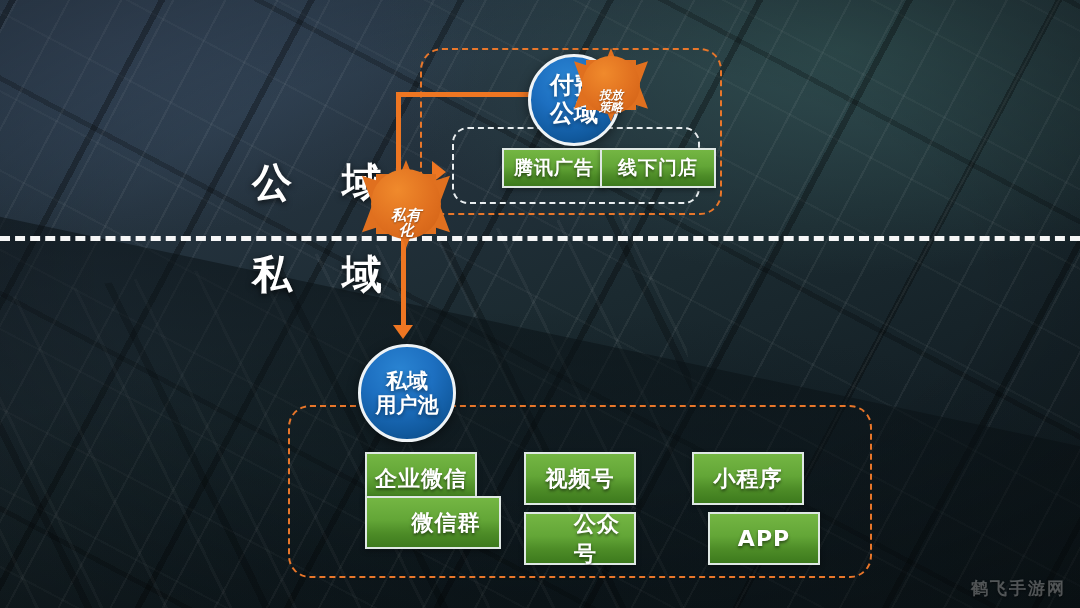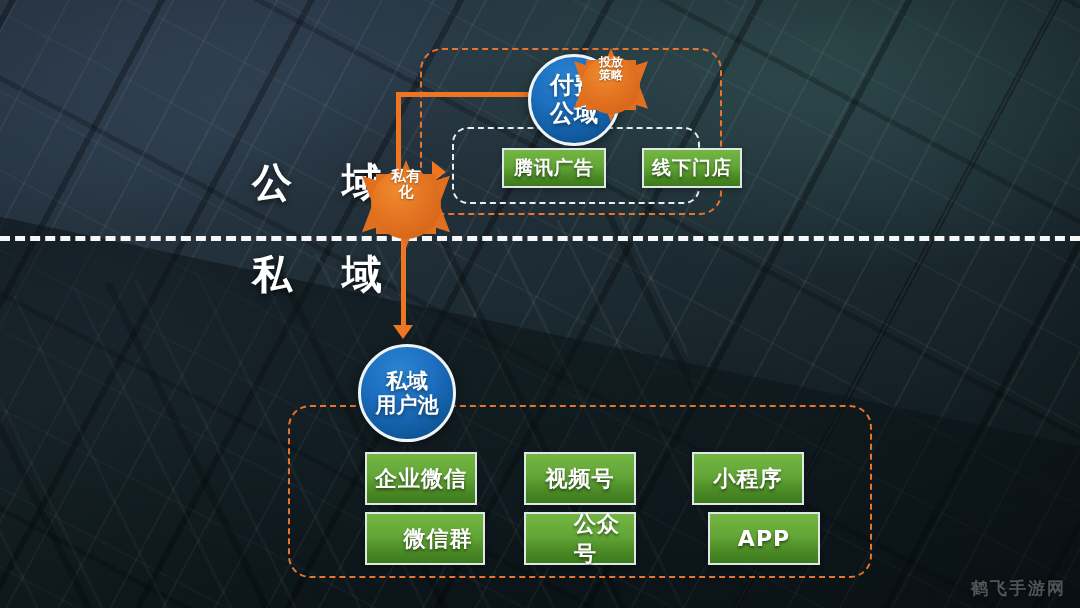--- a/index.html
+++ b/index.html
@@ -91,23 +91,24 @@
   .badge .star{
     position:absolute;inset:0;background:#e0701f;
     clip-path:polygon(50% 0%,62% 30%,100% 18%,88% 50%,100% 82%,62% 70%,50% 100%,38% 70%,0% 82%,12% 50%,0% 18%,38% 30%);
   }
   .badge .sq{
     position:absolute;background:#e0701f;
   }
   .badge .circ{
     position:absolute;border-radius:50%;
     background:radial-gradient(circle at 38% 30%, #f08a2c 0%, #e0701f 55%, #cf5f14 100%);
-    display:flex;align-items:flex-start;justify-content:center;
+    display:flex;align-items:flex-end;justify-content:center;
     color:#fff;font-weight:bold;text-align:center;line-height:1.05;
     text-shadow:0 1px 2px rgba(0,0,0,.4);
+    font-style:italic;
   }
 
   
   .badge-privatize{left:362px;top:160px;width:88px;height:88px;}
   .badge-privatize .sq{left:14px;top:14px;width:60px;height:60px;}
   .badge-privatize .circ{left:9px;top:9px;width:70px;height:70px;font-size:15px;}
 
   
   .badge-strategy{left:574px;top:48px;width:74px;height:74px;}
   .badge-strategy .sq{left:12px;top:12px;width:50px;height:50px;}
@@ -132,27 +133,27 @@
     background:linear-gradient(180deg,#74b643 0%,#63a637 45%,#4d8c27 72%,#3d7a1d 100%);
     border:2px solid #dfe8e4;
     display:flex;align-items:center;justify-content:center;
     color:#fff;font-weight:bold;
     text-shadow:0 2px 3px rgba(0,0,0,.5);
     box-shadow:0 2px 5px rgba(0,0,0,.35);
     letter-spacing:1px;
   }
   .chip-top{height:40px;font-size:19px;margin-left:36px;}
   .chip-tencent{left:466px;top:148px;width:104px;}
-  .chip-offline{left:606px;top:148px;width:100px;}
+  .chip-offline{left:564px;top:148px;width:116px;}
 
   .chip-grid{height:53px;font-size:22px;}
   .chip-r1c1{left:365px;top:452px;width:112px;}
   .chip-r1c2{left:524px;top:452px;width:112px;}
   .chip-r1c3{left:692px;top:452px;width:112px;}
-  .chip-r2c1{left:365px;top:512px;width:120px;padding-left:26px;}
+  .chip-r2c1{left:365px;top:496px;width:136px;padding-left:26px;}
   .chip-r2c2{left:524px;top:512px;width:112px;padding-left:48px;}
   .chip-r2c3{left:692px;top:512px;width:112px;margin-left:16px;}
 
   
   .watermark{
     position:absolute;right:14px;bottom:8px;
     color:rgba(255,255,255,.30);
     font-size:17px;font-weight:bold;letter-spacing:2px;
     text-shadow:0 1px 2px rgba(0,0,0,.5);
   }

